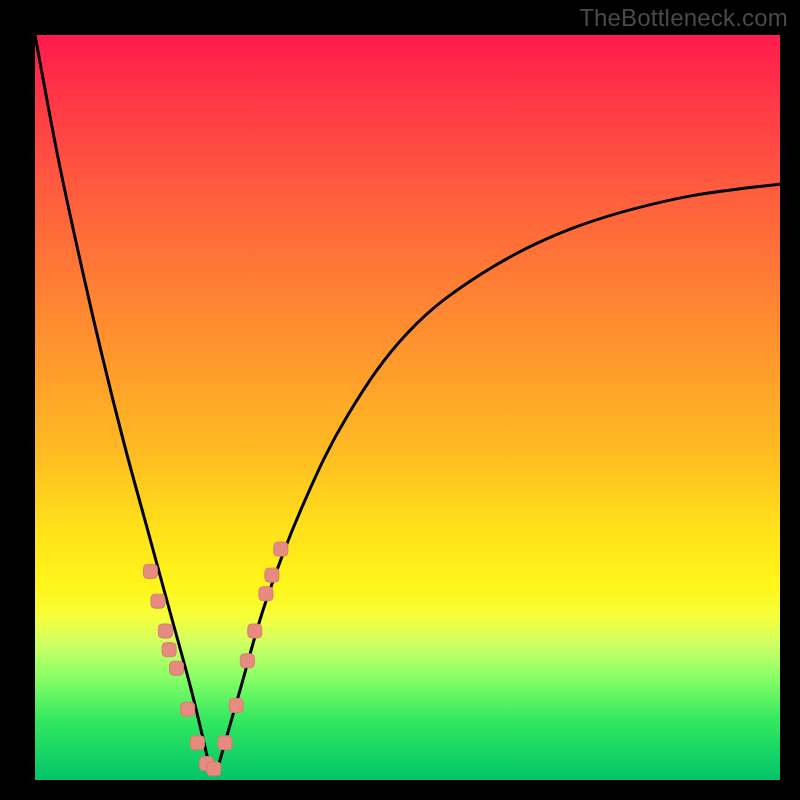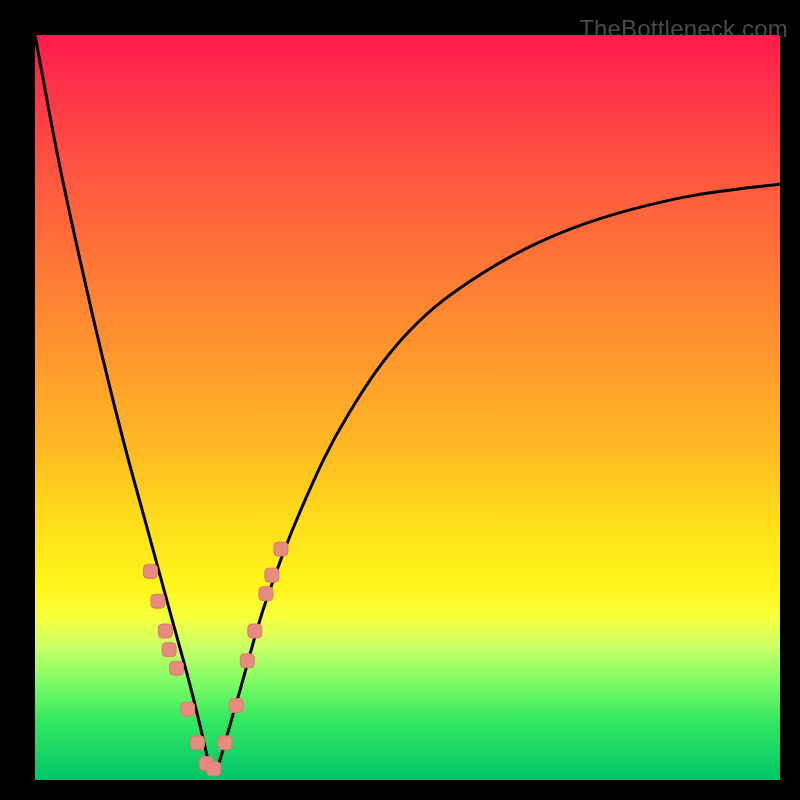--- a/index.html
+++ b/index.html
@@ -13,21 +13,21 @@
     #ff9a2c 44%,
     #ffbb22 56%,
     #ffe01a 66%,
     #fff61a 74%,
     #f7ff3a 78%,
     #ccff66 82%,
     #8bff66 86%,
     #33e860 92%,
     #00c46a 100%)}
 #curves{position:absolute;left:35px;top:35px}
-#watermark{position:absolute;top:15px;right:12px;color:#4a4a4a;font-size:24px;font-weight:500;letter-spacing:.2px}
+#watermark{position:absolute;top:4px;right:12px;color:#4a4a4a;font-size:24px;font-weight:500;letter-spacing:.2px}
 </style>
 </head>
 <body>
 
 <div id="stage">
   <div id="watermark">TheBottleneck.com</div>
   <div id="plot-bg"></div>
   <svg id="curves" width="745" height="745">
     <path id="path-left" fill="none" d="M 0,0 C 4.023,21.456000000000003 14.303999999999998,78.97000000000001 22.349999999999998,119.20000000000002 C 30.395999999999997,159.43 36.653999999999996,187.29300000000003 44.699999999999996,223.50000000000003 C 52.745999999999995,259.70700000000005 59.004,286.82500000000005 67.05,320.35 C 75.096,353.875 81.35399999999998,378.9070000000001 89.39999999999999,409.75000000000006 C 97.446,440.593 103.70400000000001,462.1979999999999 111.75,491.69999999999993 C 119.79599999999999,521.2019999999999 126.054,544.1479999999999 134.1,573.65 C 142.146,603.152 149.0745,626.7685 156.45,655.6 C 163.82549999999998,684.4315 171.7225,719.7445 175.075,733.825" stroke="#000000" stroke-width="3"></path>
     <path id="path-right" fill="none" d="M 182.525,733.825 C 186.548,719.7445 196.15850000000003,685.7725 204.87500000000003,655.6 C 213.59150000000002,625.4275 219.5515,599.725 230.95,566.2 C 242.34849999999997,532.6750000000001 253.44899999999998,502.875 268.2,469.35 C 282.95099999999996,435.82500000000005 294.126,410.793 312.9,379.95 C 331.674,349.10699999999997 348.362,323.479 372.5,298 C 396.638,272.521 417.498,257.174 447,238.39999999999998 C 476.502,219.62599999999998 501.534,207.11 536.4,193.70000000000002 C 571.266,180.29000000000002 603.152,171.946 640.7,163.89999999999998 C 678.248,155.85399999999996 726.226,151.68199999999996 745,148.99999999999997" stroke="#000000" stroke-width="3"></path>

